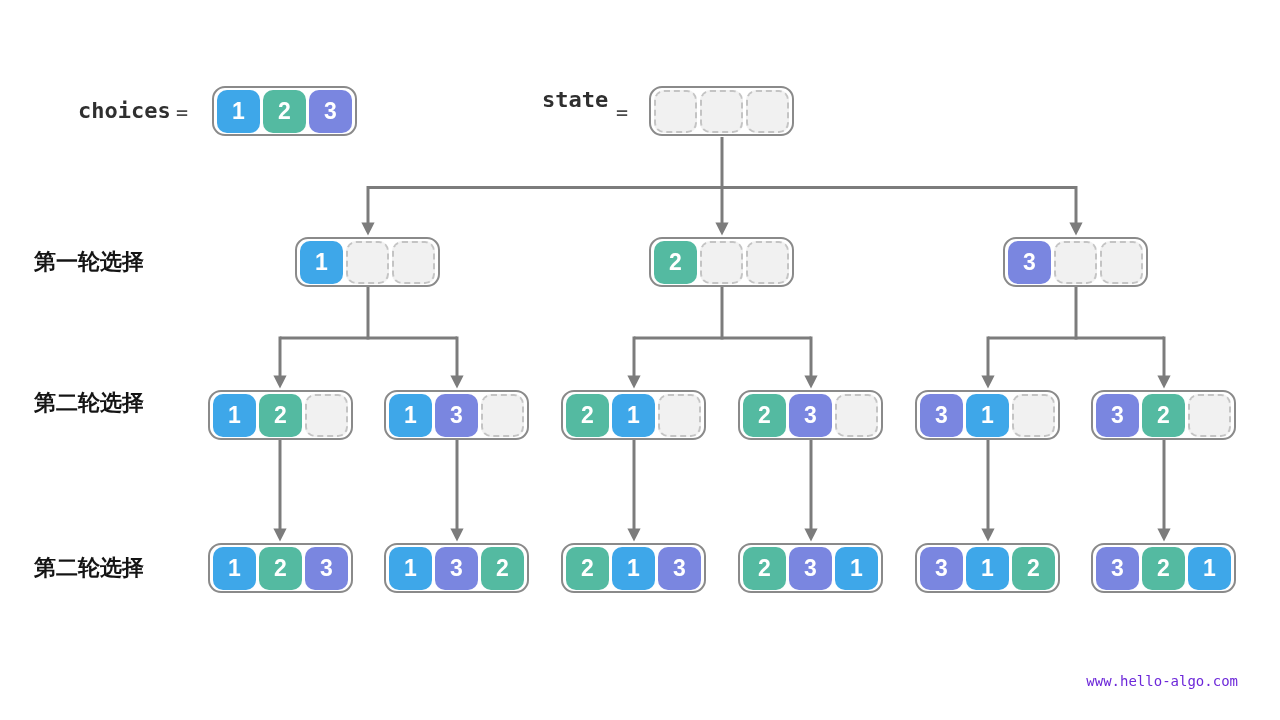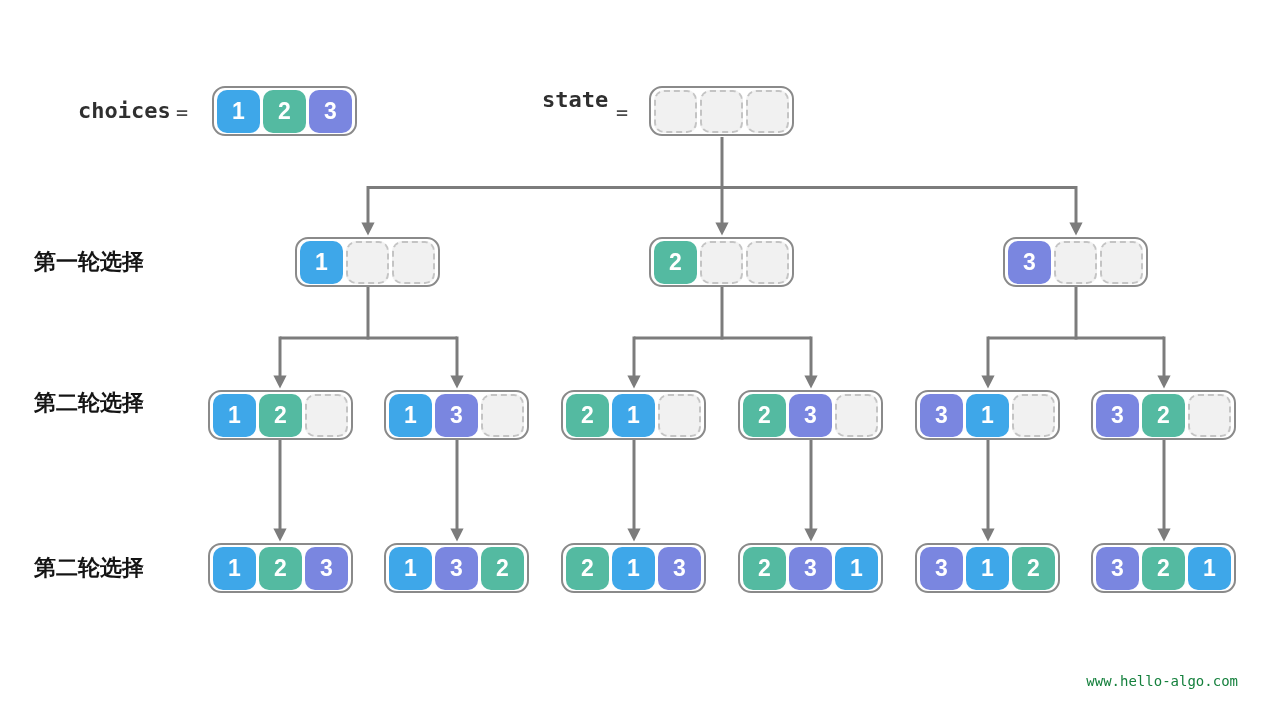--- a/index.html
+++ b/index.html
@@ -88,21 +88,21 @@
     background: var(--empty-fill, #f1f1f1);
     border: 2px dashed var(--empty-border, #c4c4c4);
     color: transparent;
   }
   .watermark {
     position: absolute;
     right: 42px;
     top: 673px;
     font-family: "DejaVu Sans Mono", monospace;
     font-size: 14px;
-    color: #15803d;
+    color: #6d28d9;
     white-space: nowrap;
   }
 </style>
 </head>
 <body>
 
 <div id="canvas">
 
   <svg class="connectors">
     <defs>

